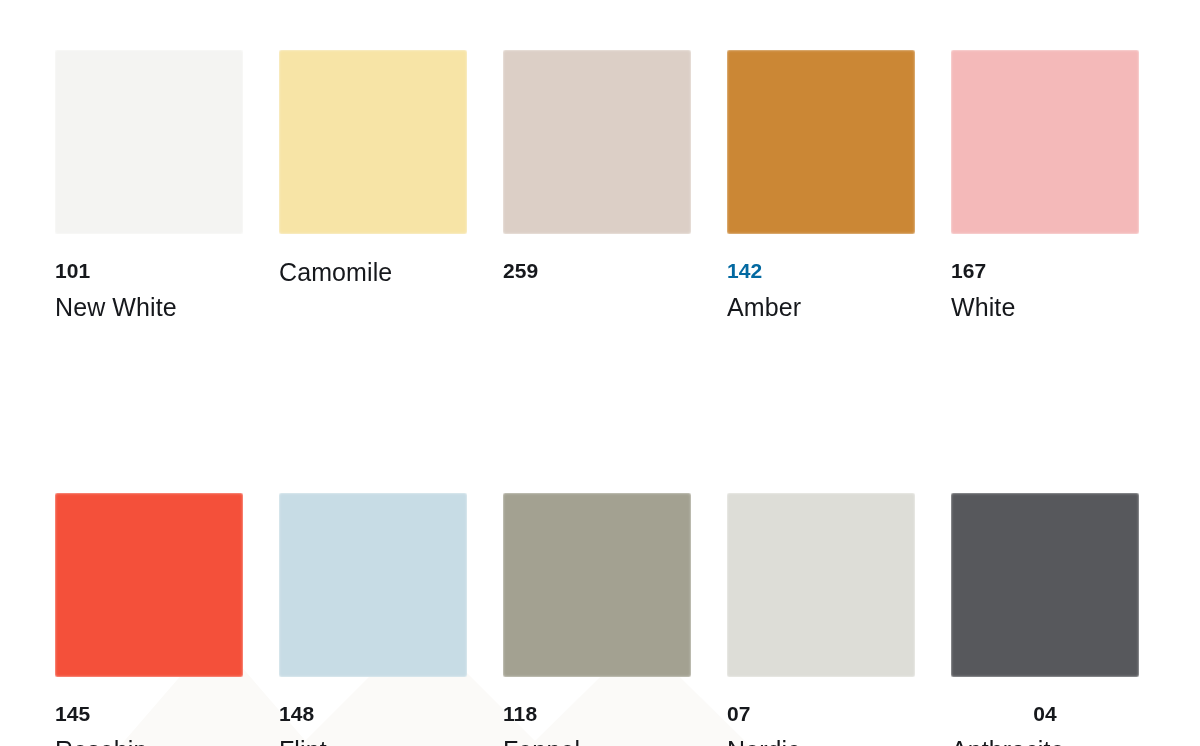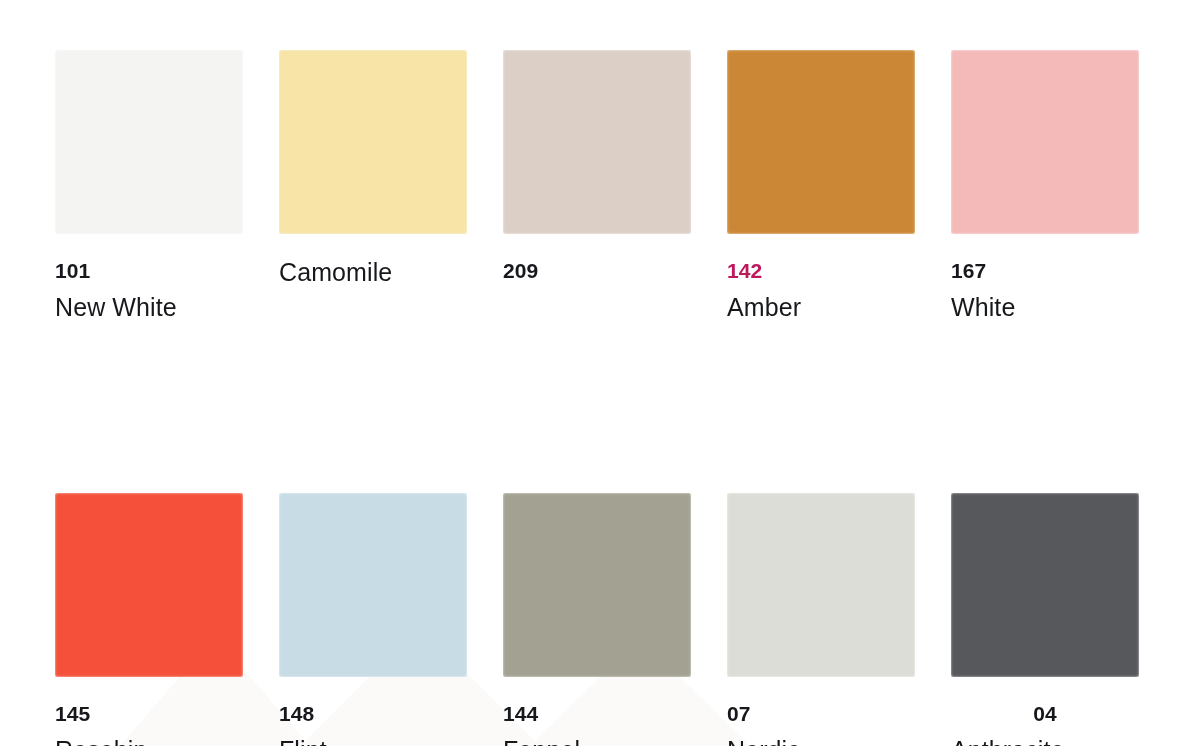--- a/index.html
+++ b/index.html
@@ -107,27 +107,27 @@
     </div>
     <div class="swatch-cell">
       <div class="chip" style="background-color: rgb(247, 228, 166);"></div>
       <div class="caption">
         <span class="name" style="color: rgb(22, 24, 28);">Camomile</span>
       </div>
     </div>
     <div class="swatch-cell">
       <div class="chip" style="background-color: rgb(220, 207, 198);"></div>
       <div class="caption">
-        <span class="code" style="color: rgb(22, 24, 28);">209</span>
+        <span class="code" style="color: rgb(22, 24, 28);">259</span>
       </div>
     </div>
     <div class="swatch-cell">
       <div class="chip" style="background-color: rgb(203, 135, 53);"></div>
       <div class="caption">
-        <span class="code" style="color: #be185d;">142</span>
+        <span class="code" style="color: #0369a1;">142</span>
         <span class="name" style="color: rgb(22, 24, 28);">Amber</span>
       </div>
     </div>
     <div class="swatch-cell">
       <div class="chip" style="background-color: rgb(244, 185, 185);"></div>
       <div class="caption">
         <span class="code" style="color: rgb(22, 24, 28);">167</span>
         <span class="name" style="color: rgb(22, 24, 28);">White</span>
       </div>
     </div>
@@ -144,21 +144,21 @@
     <div class="swatch-cell">
       <div class="chip" style="background-color: rgb(199, 220, 229);"></div>
       <div class="caption">
         <span class="code" style="color: rgb(22, 24, 28);">148</span>
         <span class="name" style="color: rgb(22, 24, 28);">Flint</span>
       </div>
     </div>
     <div class="swatch-cell">
       <div class="chip" style="background-color: rgb(163, 161, 145);"></div>
       <div class="caption">
-        <span class="code" style="color: rgb(22, 24, 28);">144</span>
+        <span class="code" style="color: rgb(22, 24, 28);">118</span>
         <span class="name" style="color: rgb(22, 24, 28);">Fennel</span>
       </div>
     </div>
     <div class="swatch-cell">
       <div class="chip" style="background-color: rgb(221, 221, 215);"></div>
       <div class="caption">
         <span class="code" style="color: rgb(22, 24, 28);">07</span>
         <span class="name" style="color: rgb(22, 24, 28);">Nordic</span>
       </div>
     </div>

